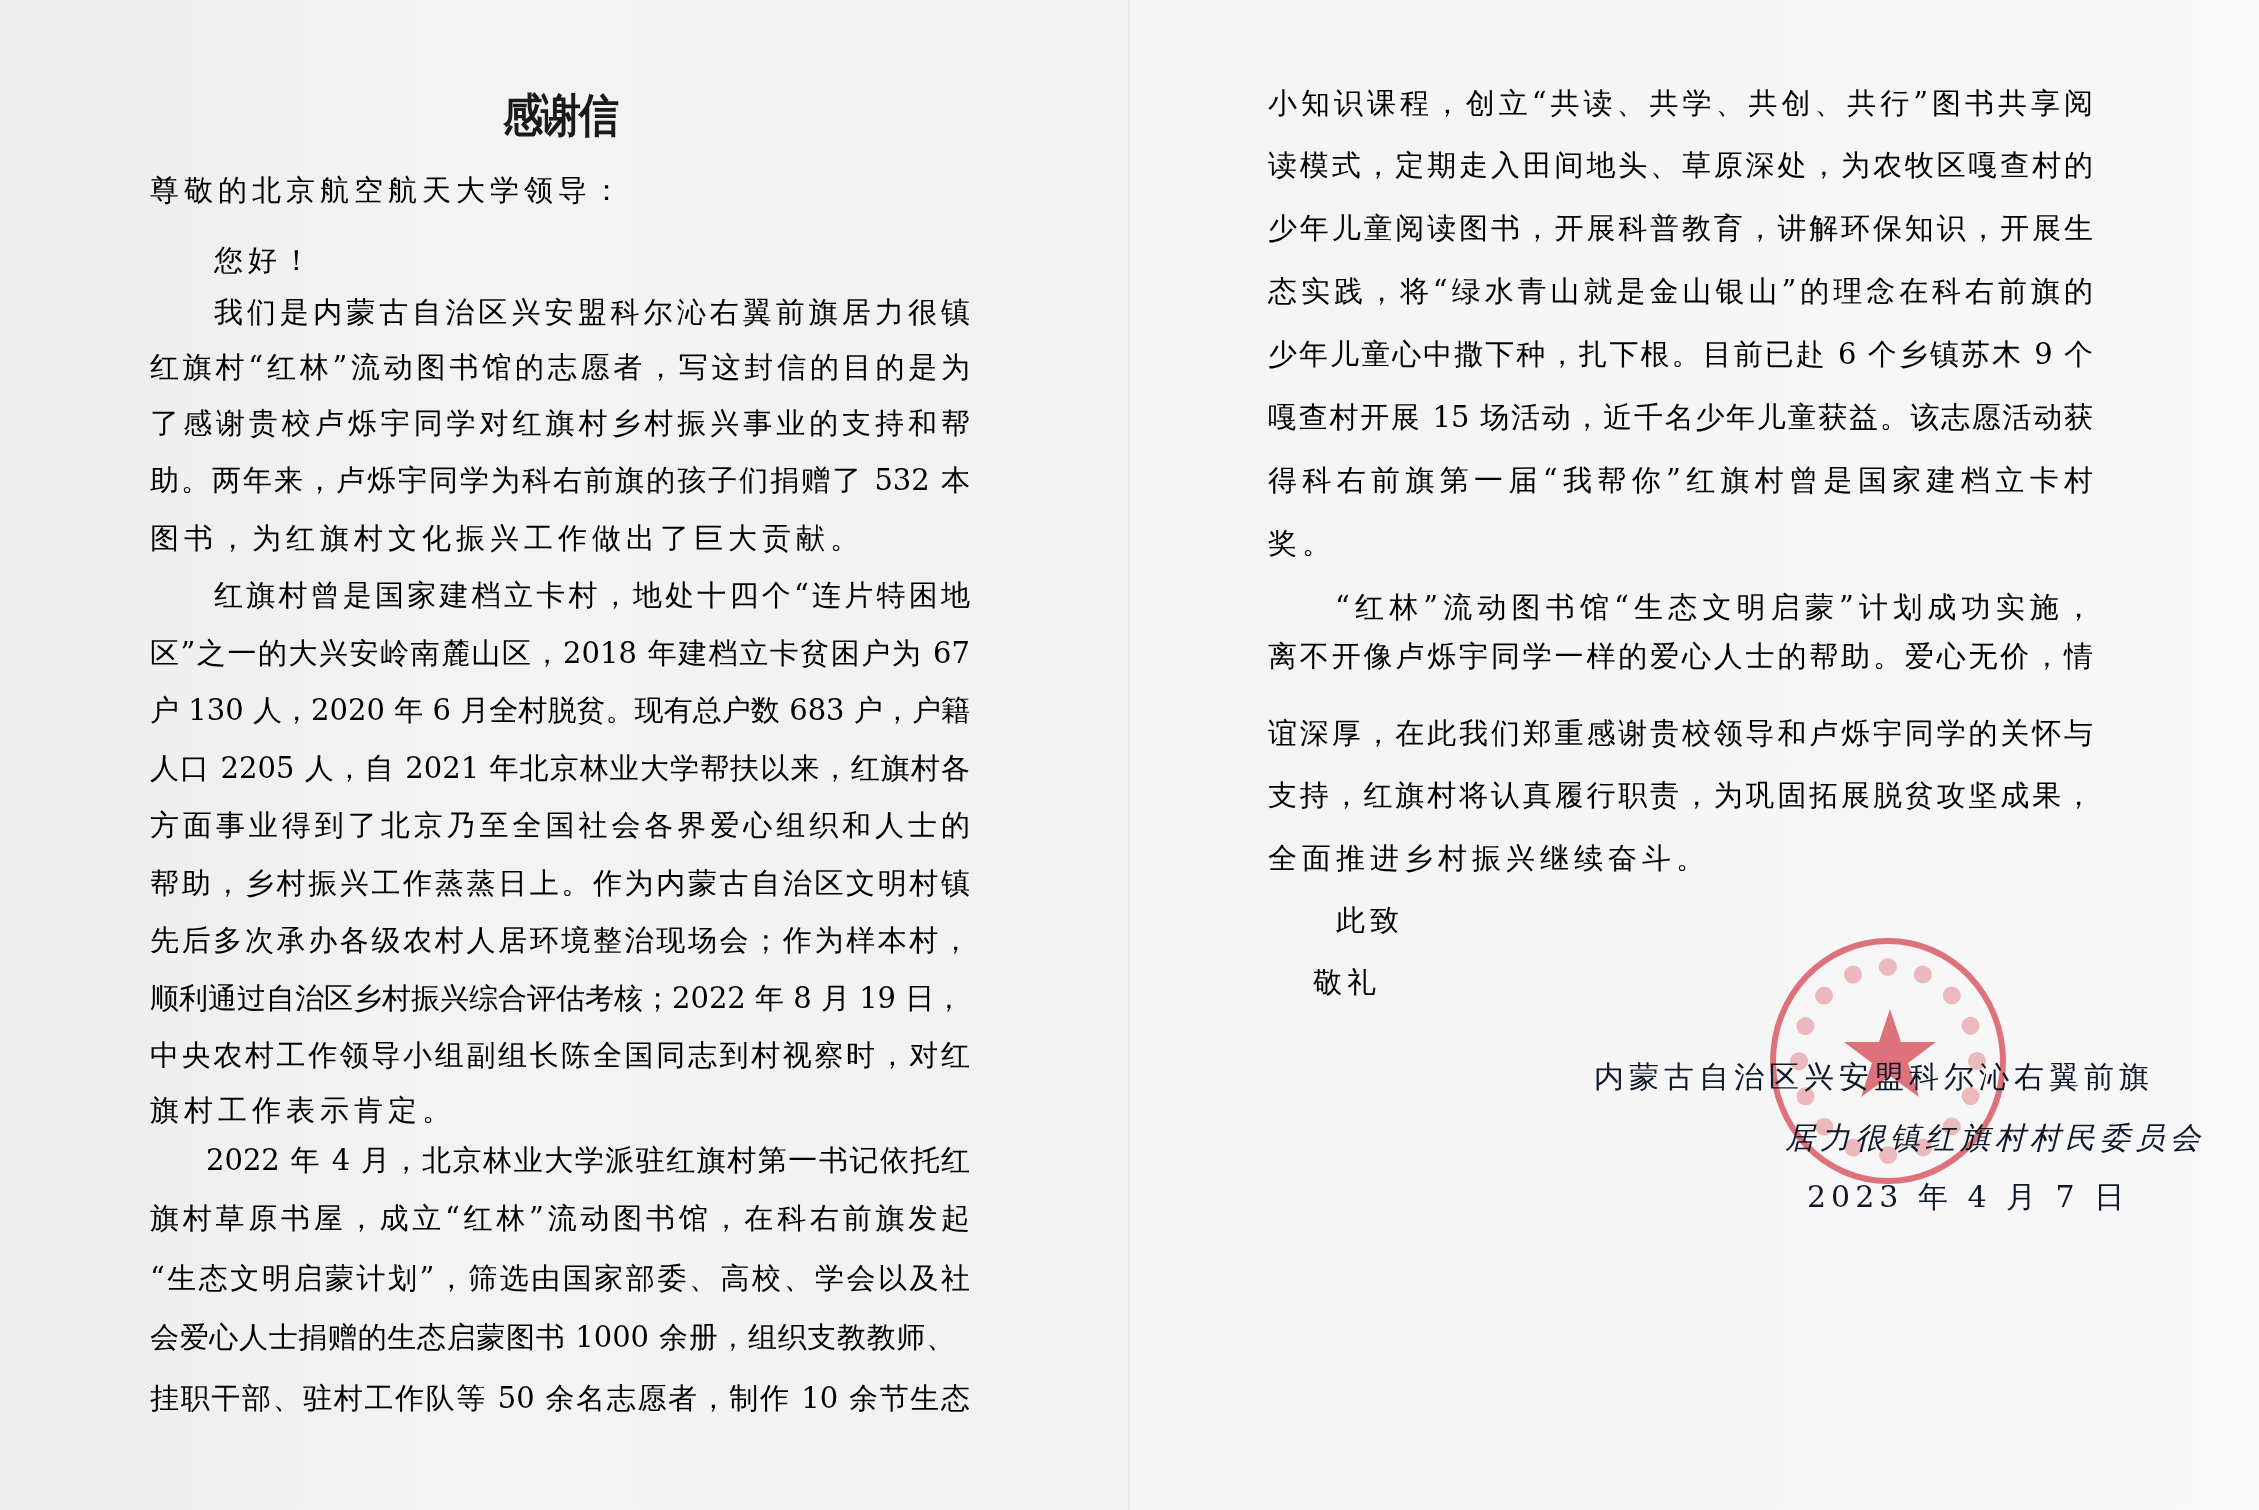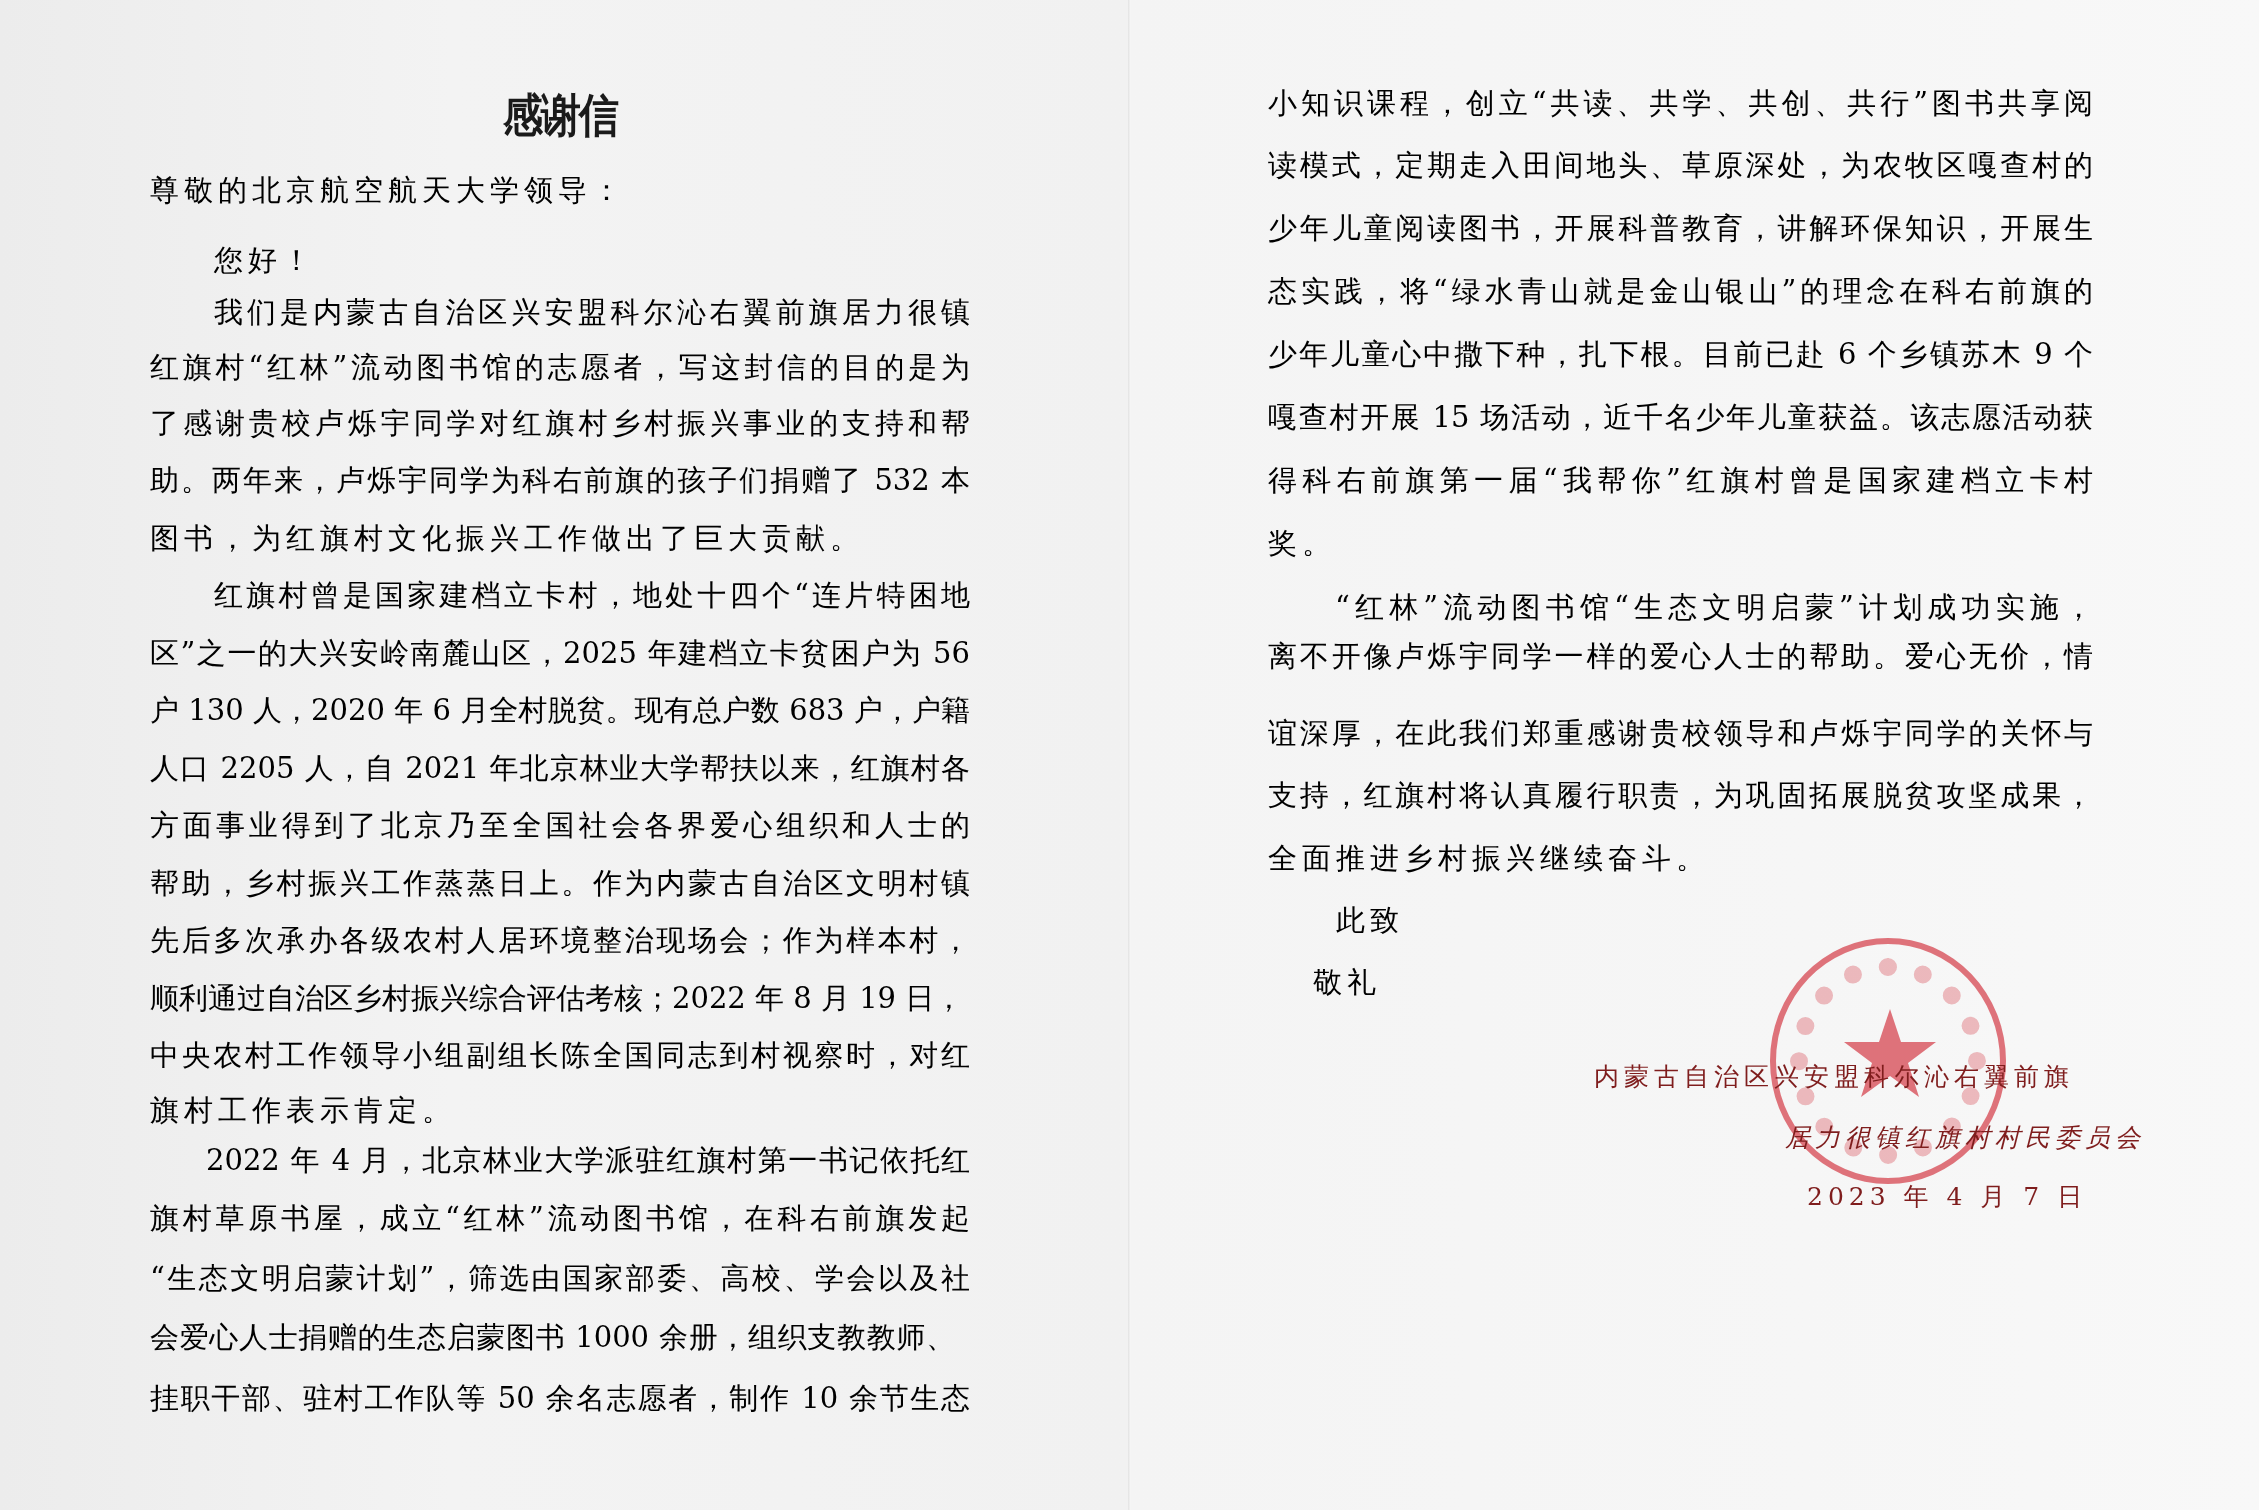--- a/index.html
+++ b/index.html
@@ -37,22 +37,22 @@
   }
   .stamp-inner {
     position: absolute; left: 14px; top: 14px; right: 14px; bottom: 14px;
     border-radius: 50%;
     border: 18px dotted rgba(214, 70, 80, 0.35);
   }
   .stamp-star {
     position: absolute; left: 64px; top: 60px; width: 100px; height: 100px;
   }
   .sig {
-    position: absolute; height: 40px; line-height: 40px; font-size: 25px;
-    white-space: nowrap; letter-spacing: 5px; color: #7f1d1d;
+    position: absolute; height: 40px; line-height: 40px; font-size: 30px;
+    white-space: nowrap; letter-spacing: 5px; color: #0f172a;
   }
 </style>
 </head>
 <body>
 
 <div class="page page-left"></div>
 <div class="page page-right"></div>
 <div class="seam"></div>
 
 <div class="title">感谢信</div>
@@ -60,21 +60,21 @@
 <div class="line short" style="left:150px; top:170px;">尊敬的北京航空航天大学领导：</div>
 <div class="line short" style="left:214px; top:240px;">您好！</div>
 
 <div class="line" style="left:214px; top:292px; width:756px;">我们是内蒙古自治区兴安盟科尔沁右翼前旗居力很镇</div>
 <div class="line" style="left:150px; top:347px; width:820px;">红旗村“红林”流动图书馆的志愿者，写这封信的目的是为</div>
 <div class="line" style="left:150px; top:403px; width:820px;">了感谢贵校卢烁宇同学对红旗村乡村振兴事业的支持和帮</div>
 <div class="line" style="left:150px; top:460px; width:820px;">助。两年来，卢烁宇同学为科右前旗的孩子们捐赠了 532 本</div>
 <div class="line short" style="left:150px; top:518px;">图书，为红旗村文化振兴工作做出了巨大贡献。</div>
 
 <div class="line" style="left:214px; top:575px; width:756px;">红旗村曾是国家建档立卡村，地处十四个“连片特困地</div>
-<div class="line" style="left:150px; top:633px; width:820px;">区”之一的大兴安岭南麓山区，2025 年建档立卡贫困户为 56</div>
+<div class="line" style="left:150px; top:633px; width:820px;">区”之一的大兴安岭南麓山区，2018 年建档立卡贫困户为 67</div>
 <div class="line" style="left:150px; top:690px; width:820px;">户 130 人，2020 年 6 月全村脱贫。现有总户数 683 户，户籍</div>
 <div class="line" style="left:150px; top:748px; width:820px;">人口 2205 人，自 2021 年北京林业大学帮扶以来，红旗村各</div>
 <div class="line" style="left:150px; top:805px; width:820px;">方面事业得到了北京乃至全国社会各界爱心组织和人士的</div>
 <div class="line" style="left:150px; top:863px; width:820px;">帮助，乡村振兴工作蒸蒸日上。作为内蒙古自治区文明村镇</div>
 <div class="line" style="left:150px; top:920px; width:820px;">先后多次承办各级农村人居环境整治现场会；作为样本村，</div>
 <div class="line" style="left:150px; top:978px; width:805px;">顺利通过自治区乡村振兴综合评估考核；2022 年 8 月 19 日，</div>
 <div class="line" style="left:150px; top:1035px; width:820px;">中央农村工作领导小组副组长陈全国同志到村视察时，对红</div>
 <div class="line short" style="left:150px; top:1090px;">旗村工作表示肯定。</div>
 
 <div class="line" style="left:206px; top:1140px; width:764px;">2022 年 4 月，北京林业大学派驻红旗村第一书记依托红</div>

